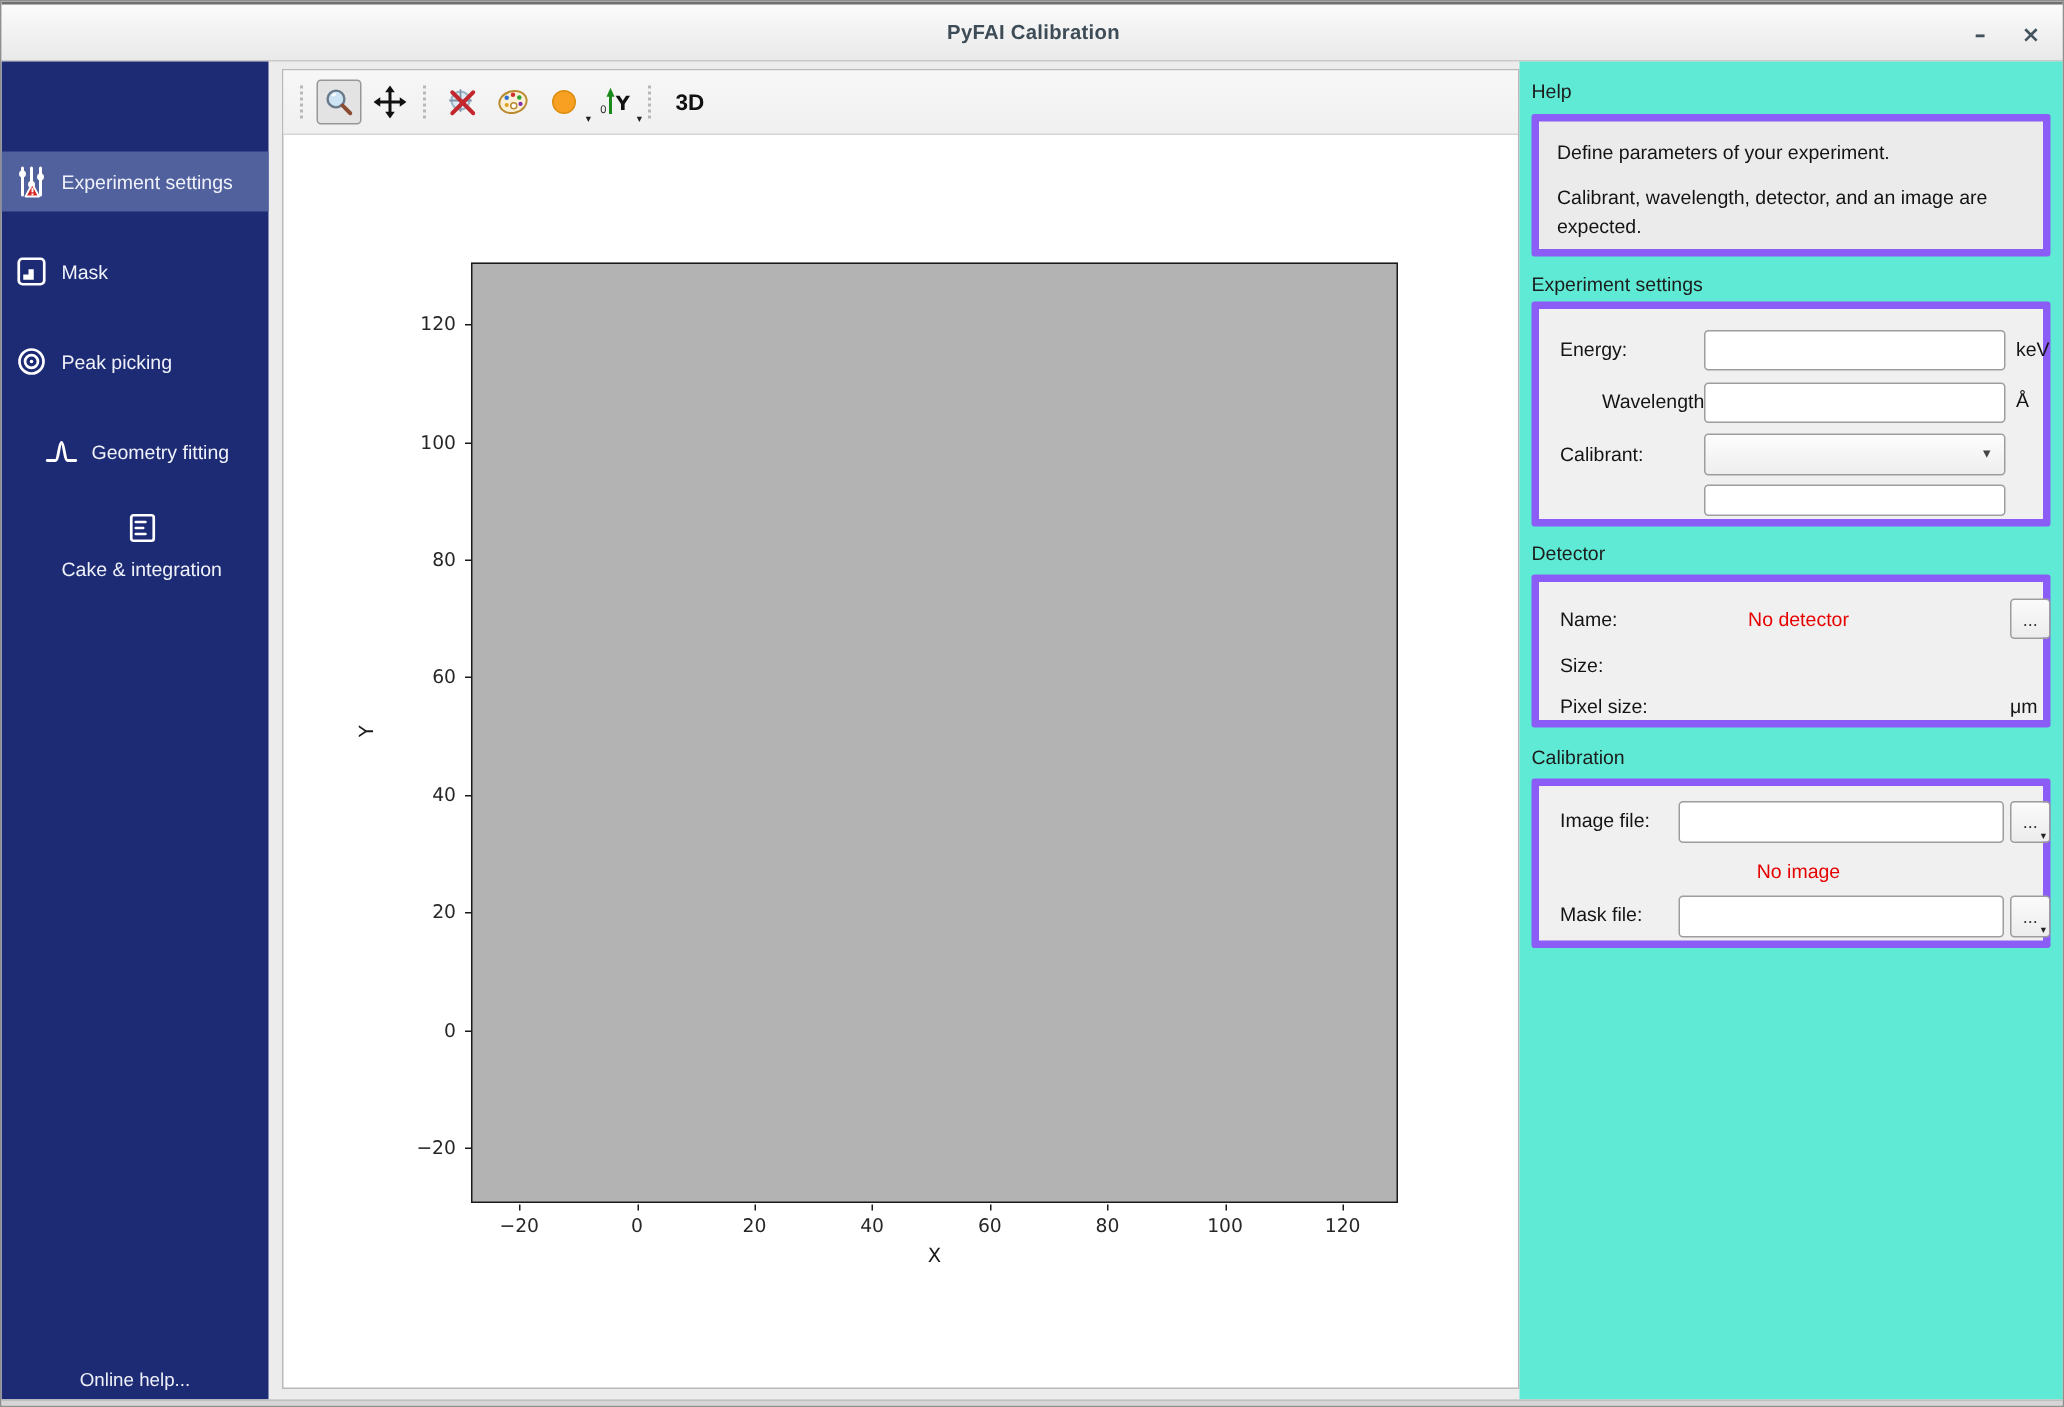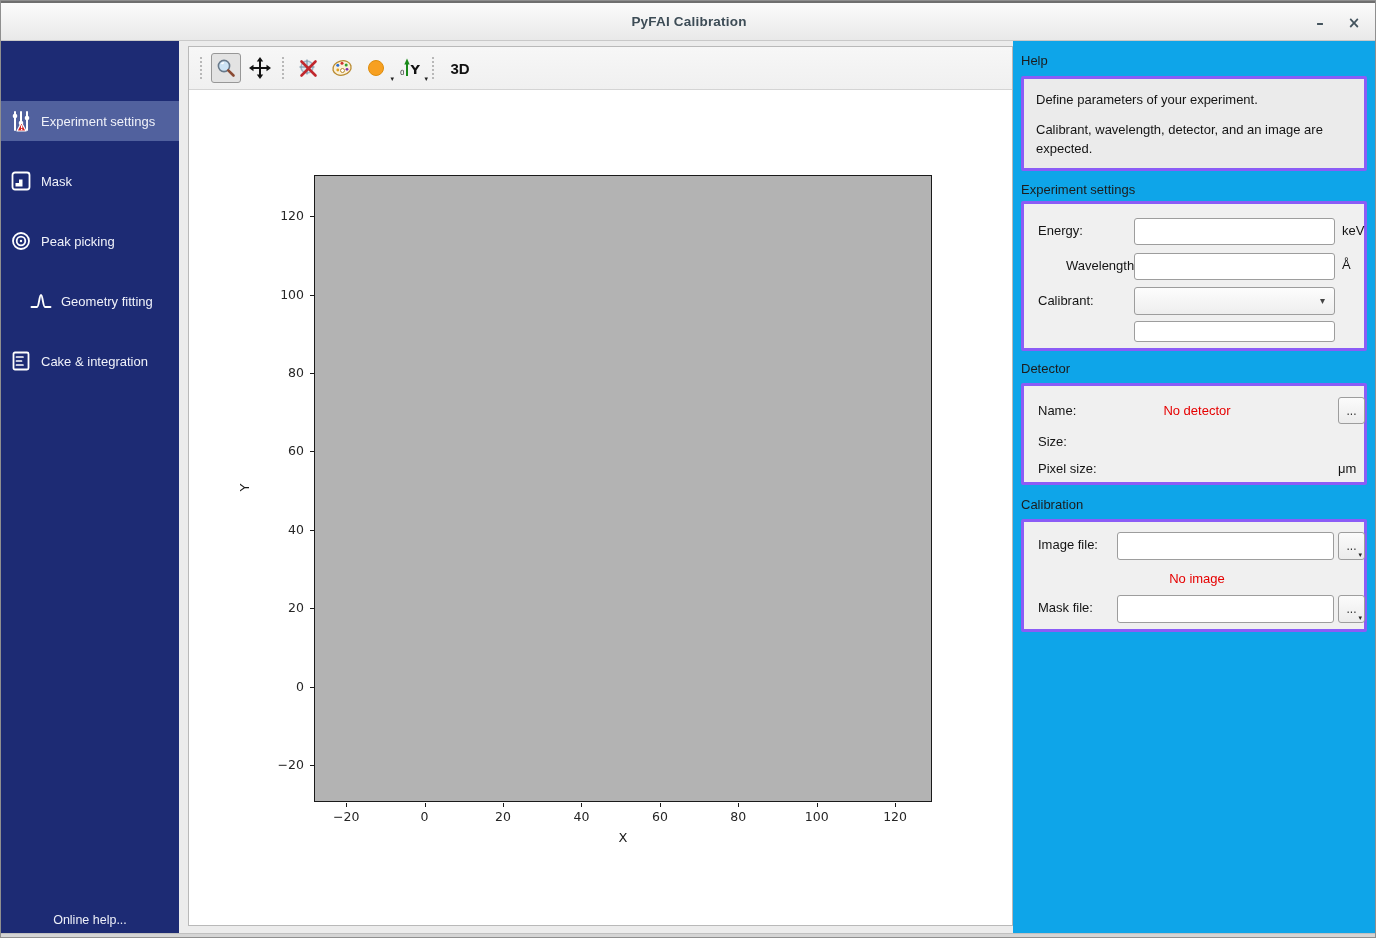--- a/index.html
+++ b/index.html
@@ -85,26 +85,26 @@
   .ytick-mark { position:absolute; height:1px; width:4px; background:#1a1a1a; left:121px; }
   .axis-label {
     position:absolute; font-family:"DejaVu Sans", sans-serif; font-size:13px; color:#1a1a1a;
   }
   .xlabel { left:125px; width:618px; text-align:center; top:783px; }
   .ylabel { left:52px; top:433px; transform:rotate(-90deg); }
 
   
   .right-panel {
     position:absolute; left:1012px; top:40px; width:364px; height:892px;
-    background:#0ea5e9; font-size:13px; color:#1c1c1c;
+    background:#5eead4; font-size:13px; color:#1c1c1c;
   }
   .rp-heading { position:absolute; left:8px; font-size:13px; color:#1c1c1c; }
   .rp-box {
     position:absolute; left:8px; width:346px;
-    background:#f0f0f0; border:3px solid #8b5cf6; border-radius:2px;
+    background:#f0f0f0; border:5px solid #8b5cf6; border-radius:2px;
   }
   .help-box { top:35px; height:95px; padding:11px 12px; background:#ebebeb; }
   .help-box p { font-size:13px; line-height:19px; margin-bottom:11px; color:#141414; }
 
   .rp-label { position:absolute; left:14px; color:#141414; }
   .rp-unit  { position:absolute; color:#141414; }
   .rp-input {
     position:absolute; background:#fff; border:1px solid #9d9d9d; border-radius:3px;
     font-size:13px; padding:0 6px; font-family:"Liberation Sans", sans-serif;
   }
@@ -181,21 +181,21 @@
      <circle cx="11" cy="11" r="1.2" fill="#fff"></circle>
           </svg></span>
         <span>Peak picking</span>
       </div>
       <div class="sidebar-item" style="top: 240px; padding-left: 29px;">
         <span class="icon"><svg viewBox="0 0 22 22" width="22" height="22">
      <path d="M1.5 17 L7 17 C9 17 9.3 5 11 5 C12.7 5 13 17 15 17 L20.5 17" fill="none" stroke="#fff" stroke-width="1.9" stroke-linecap="round"></path>
           </svg></span>
         <span>Geometry fitting</span>
       </div>
-      <div class="sidebar-item" style="top: 300px;">
+      <div class="sidebar-item" style="top: 300px; flex-direction: column;">
         <span class="icon"><svg viewBox="0 0 22 22" width="22" height="22">
      <rect x="3.5" y="2.5" width="15" height="17" rx="1.5" fill="none" stroke="#fff" stroke-width="1.8"></rect>
      <g stroke="#fff" stroke-width="1.7" stroke-linecap="round">
        <line x1="6.5" y1="7" x2="13" y2="7"></line>
               <line x1="6.5" y1="11" x2="11.5" y2="11"></line>
               <line x1="6.5" y1="15" x2="13" y2="15"></line>
             </g>
           </svg></span>
         <span>Cake &amp; integration</span>
       </div>

